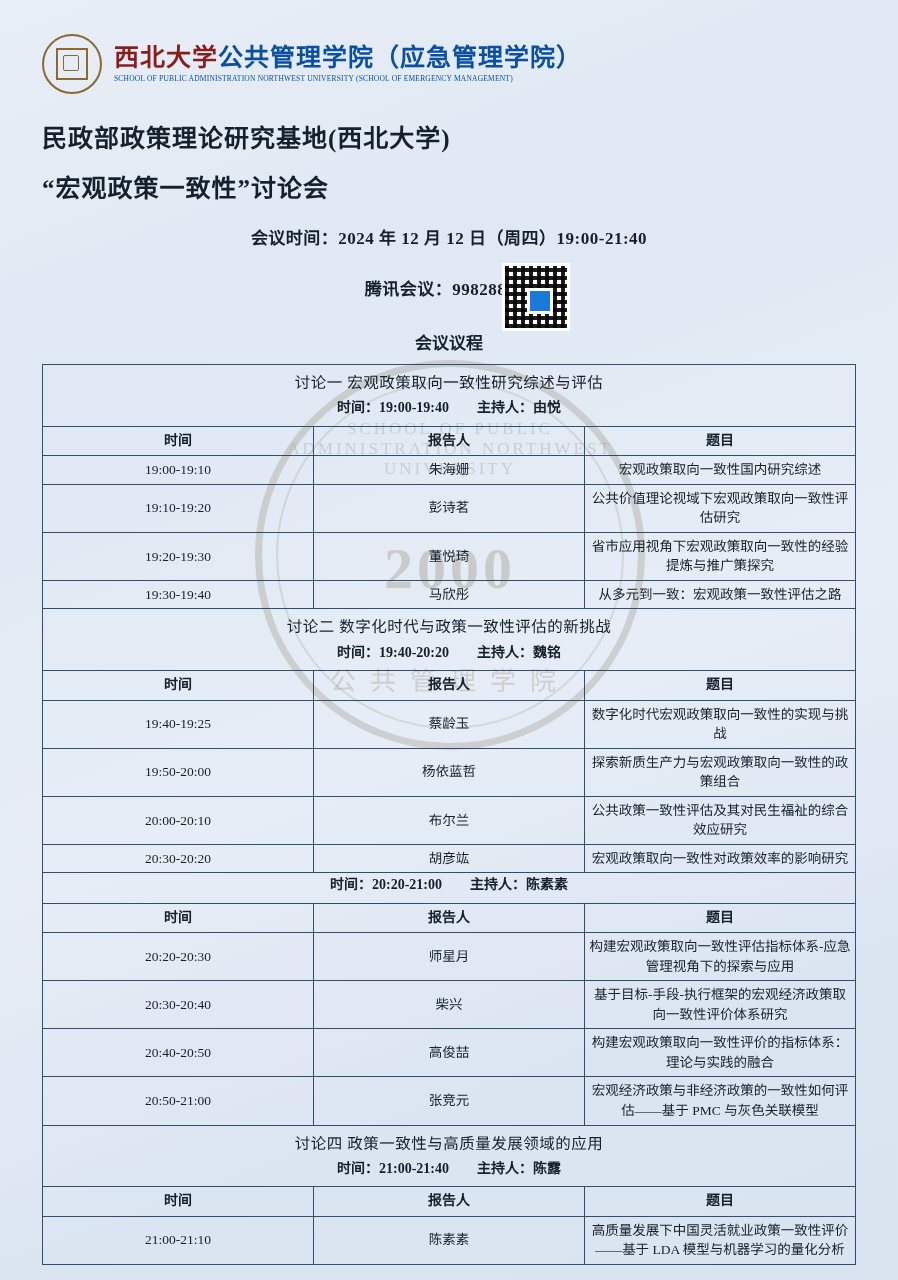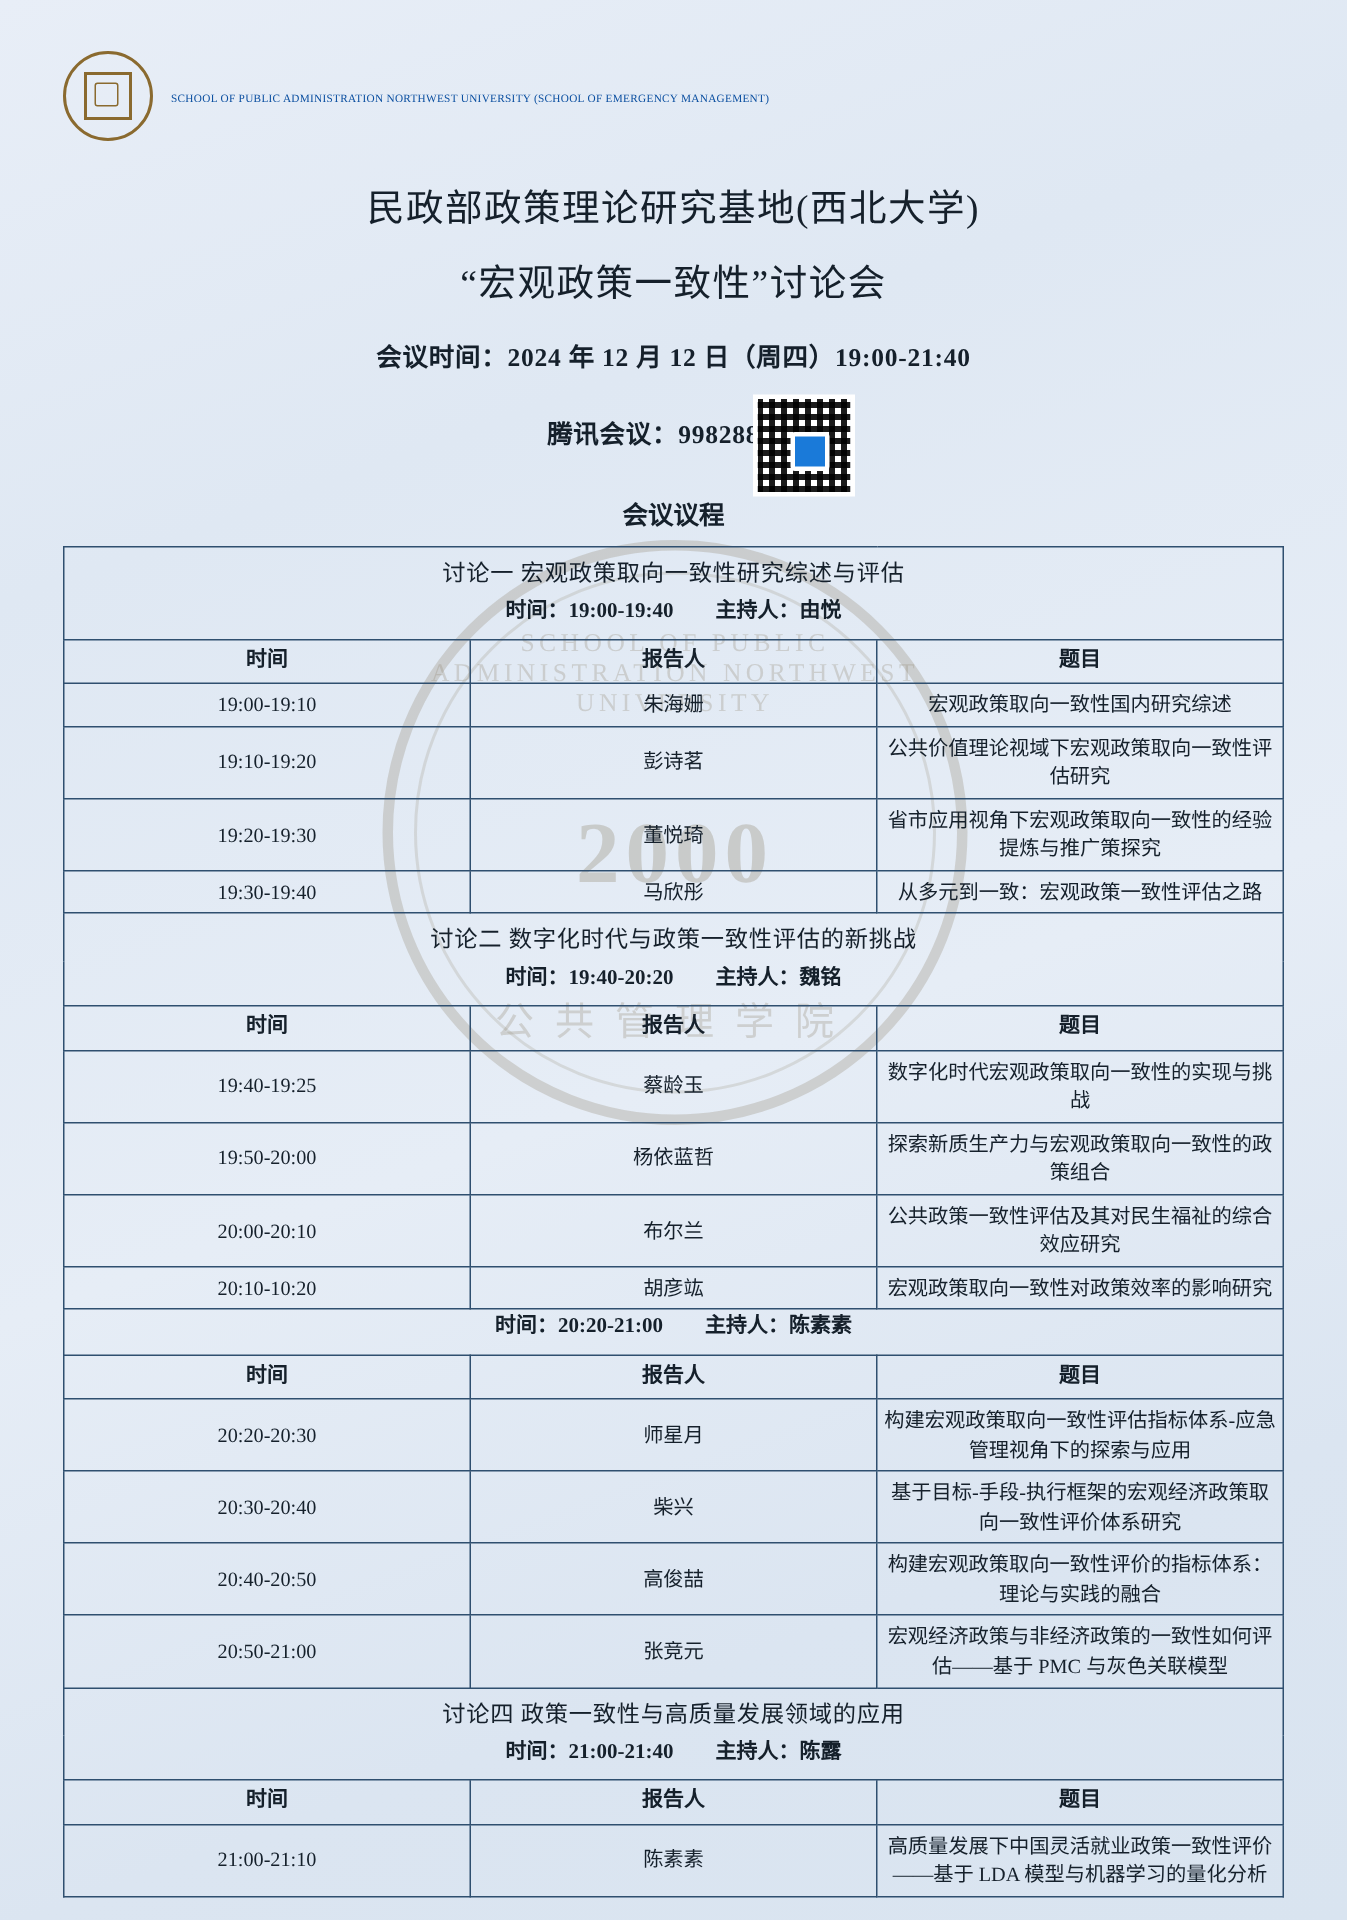--- a/index.html
+++ b/index.html
@@ -118,22 +118,21 @@
     margin-top: 4px;
     font-size: 7.5px;
     color: #0b4fa0;
     letter-spacing: 0.2px;
     font-family: Liberation Serif, serif;
     white-space: nowrap;
   }
 
   
   .title-1, .title-2 {
-    text-align: center;
-    font-weight: normal;
+    font-weight: bold;
     font-family: "Liberation Serif", serif;
   }
   .title-1 { font-size: 25px; margin-top: 16px; letter-spacing: 1px; }
   .title-2 { font-size: 25px; margin-top: 14px; letter-spacing: 1px; }
 
   .meta-line {
     text-align: center;
     font-size: 17px;
     font-weight: bold;
     margin-top: 20px;
@@ -230,20 +229,23 @@
   <div class="wm-top">SCHOOL OF PUBLIC ADMINISTRATION  NORTHWEST UNIVERSITY</div>
   <div class="wm-year">2000</div>
   <div class="wm-bottom">公共管理学院</div>
 </div>
 
 <div class="page">
 
   <div class="logo-row">
     <div class="logo-mark"></div>
     <div class="logo-texts">
+      <div class="logo-cn">
+        <span>西北大学</span><span class="blue">公共管理学院</span><span class="paren">（应急管理学院）</span>
+      </div>
       <div class="logo-en">SCHOOL OF PUBLIC ADMINISTRATION NORTHWEST UNIVERSITY    (SCHOOL OF EMERGENCY MANAGEMENT)</div>
     </div>
   </div>
 
   <div class="title-1">民政部政策理论研究基地(西北大学)</div>
   <div class="title-2">“宏观政策一致性”讨论会</div>
 
   <div class="meta-line">会议时间：2024 年 12 月 12 日（周四）19:00-21:40</div>
 
   <div class="meeting-row">
@@ -312,21 +314,21 @@
         <td class="col-time">19:50-20:00</td>
         <td class="col-speaker">杨依蓝哲</td>
         <td class="topic">探索新质生产力与宏观政策取向一致性的政策组合</td>
       </tr>
       <tr>
         <td class="col-time">20:00-20:10</td>
         <td class="col-speaker">布尔兰</td>
         <td class="topic">公共政策一致性评估及其对民生福祉的综合效应研究</td>
       </tr>
       <tr>
-        <td class="col-time">20:10-10:20</td>
+        <td class="col-time">20:30-20:20</td>
         <td class="col-speaker">胡彦竑</td>
         <td class="topic">宏观政策取向一致性对政策效率的影响研究</td>
       </tr>
 
       <tr>
         <td class="session-sub" colspan="3">
           <span>时间：20:20-21:00</span><span class="gap"></span><span>主持人：陈素素</span>
         </td>
       </tr>
       <tr>

